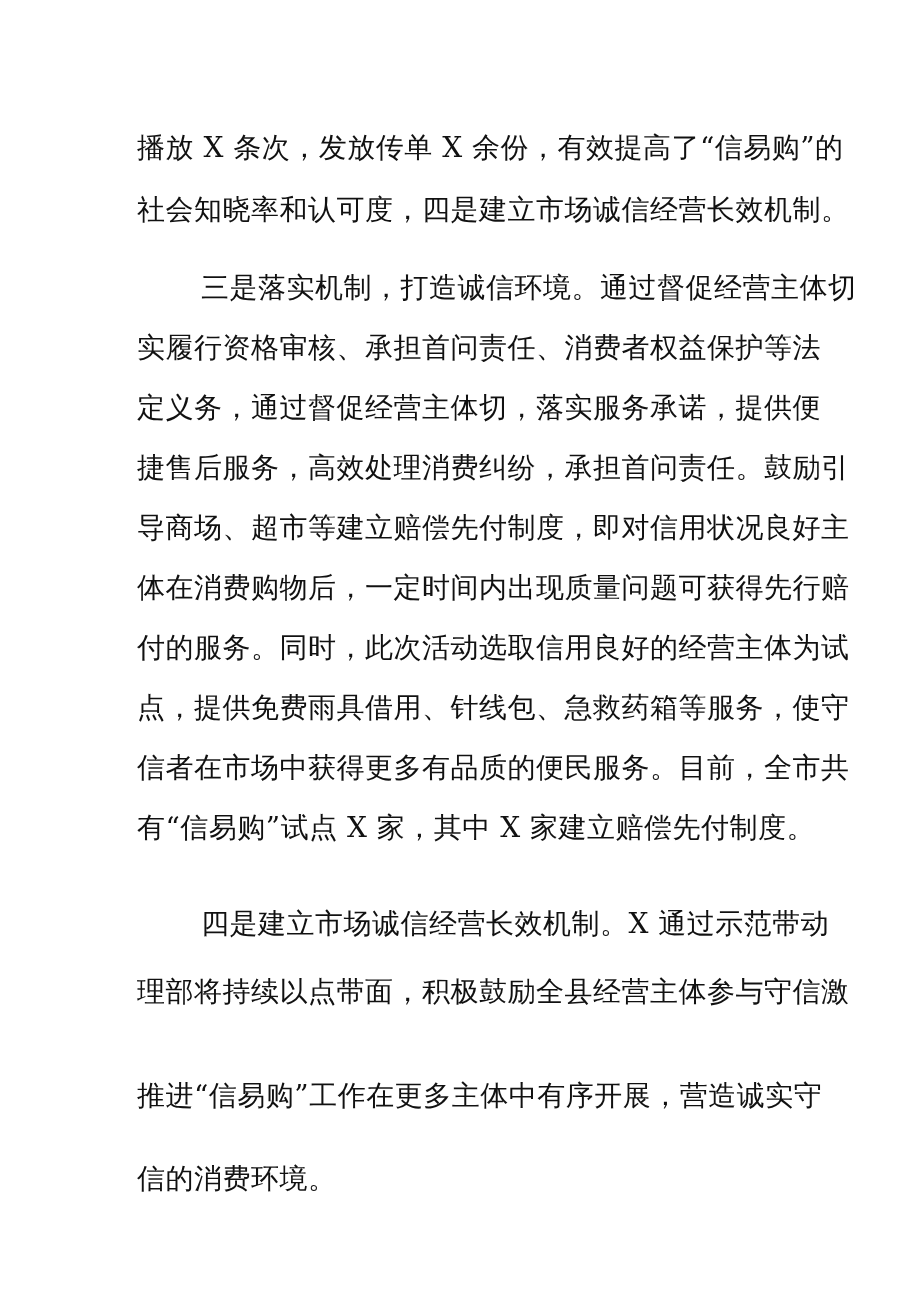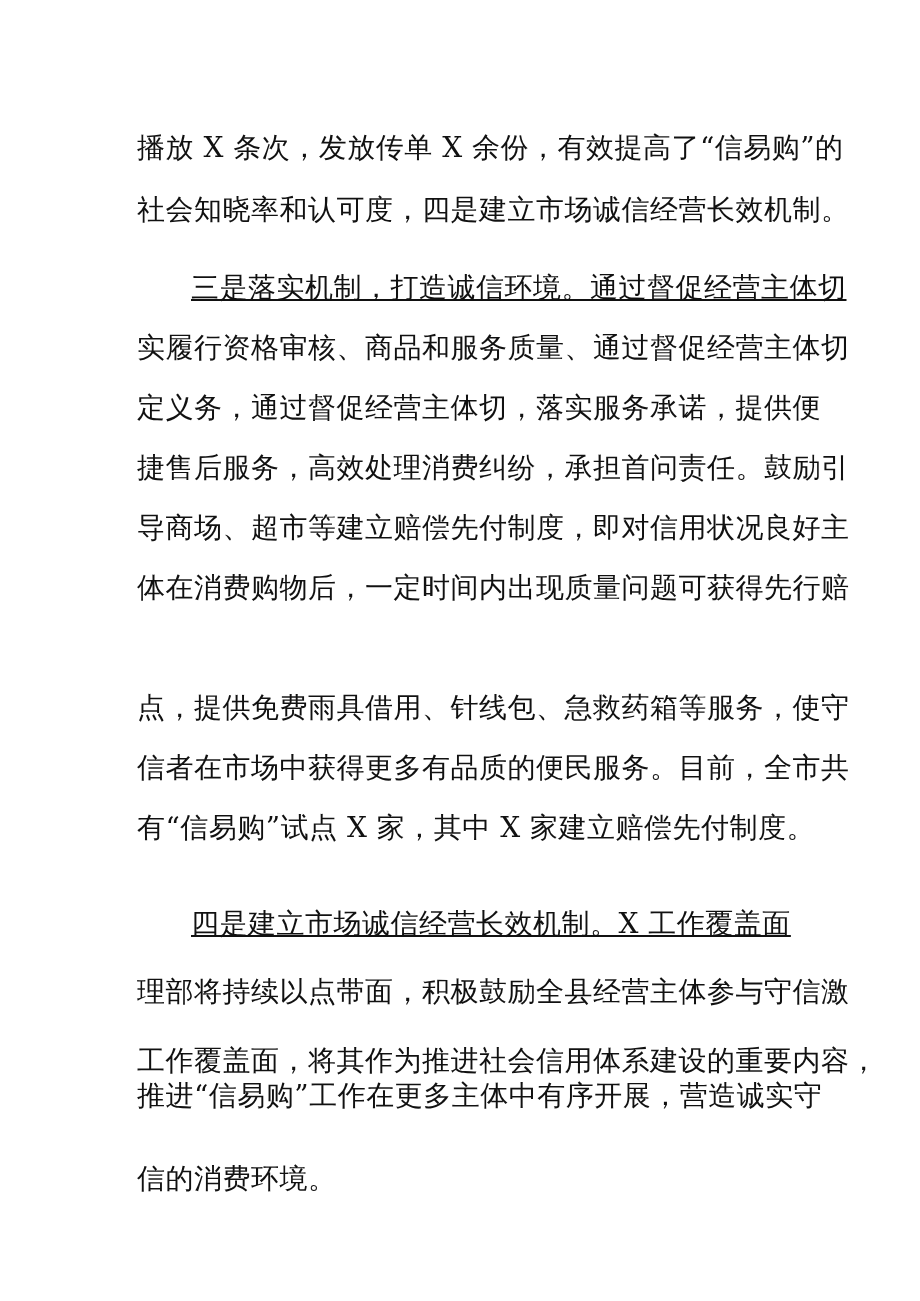--- a/index.html
+++ b/index.html
@@ -1,38 +1,38 @@
 <!DOCTYPE html>
 <html><head>
   <meta charset="utf-8">
   <style>
     html, body { margin: 0; padding: 0; background: #ffffff; }
     body { width: 920px; height: 1301px; position: relative; overflow: hidden;
       font-family: "DejaVu Serif", "Liberation Serif", serif; color: #111111; }
     .page { position: absolute; left: 0; top: 0; width: 820px; height: 1301px; }
     .line { position: absolute; left: 137px; width: 650px; font-size: 28px;
       line-height: 34px; white-space: nowrap; letter-spacing: 0.5px; }
-    .indent { left: 191px; text-decoration: underline; }
+    .indent { left: 201px; }
   </style>
 </head>
 <body>
 
 <div class="page">
 
   <div class="line" style="top:131px">播放 X 条次，发放传单 X 余份，有效提高了“信易购”的</div>
   <div class="line" style="top:193px">社会知晓率和认可度，四是建立市场诚信经营长效机制。</div>
 
   <div class="line indent" style="top:271px">三是落实机制，打造诚信环境。通过督促经营主体切</div>
-  <div class="line" style="top:331px">实履行资格审核、商品和服务质量、通过督促经营主体切</div>
+  <div class="line" style="top:331px">实履行资格审核、承担首问责任、消费者权益保护等法</div>
   <div class="line" style="top:391px">定义务，通过督促经营主体切，落实服务承诺，提供便</div>
   <div class="line" style="top:451px">捷售后服务，高效处理消费纠纷，承担首问责任。鼓励引</div>
   <div class="line" style="top:571px">体在消费购物后，一定时间内出现质量问题可获得先行赔</div>
   <div class="line" style="top:511px">导商场、超市等建立赔偿先付制度，即对信用状况良好主</div>
+  <div class="line" style="top:631px">付的服务。同时，此次活动选取信用良好的经营主体为试</div>
   <div class="line" style="top:691px">点，提供免费雨具借用、针线包、急救药箱等服务，使守</div>
   <div class="line" style="top:751px">信者在市场中获得更多有品质的便民服务。目前，全市共</div>
   <div class="line" style="top:811px">有“信易购”试点 X 家，其中 X 家建立赔偿先付制度。</div>
 
-  <div class="line indent" style="top:907px">四是建立市场诚信经营长效机制。X 工作覆盖面</div>
+  <div class="line indent" style="top:907px">四是建立市场诚信经营长效机制。X 通过示范带动</div>
   <div class="line" style="top:975px">理部将持续以点带面，积极鼓励全县经营主体参与守信激</div>
-  <div class="line" style="top:1044px">工作覆盖面，将其作为推进社会信用体系建设的重要内容，</div>
   <div class="line" style="top:1079px">推进“信易购”工作在更多主体中有序开展，营造诚实守</div>
   <div class="line" style="top:1162px">信的消费环境。</div>
 </div>
 
 </body></html>

